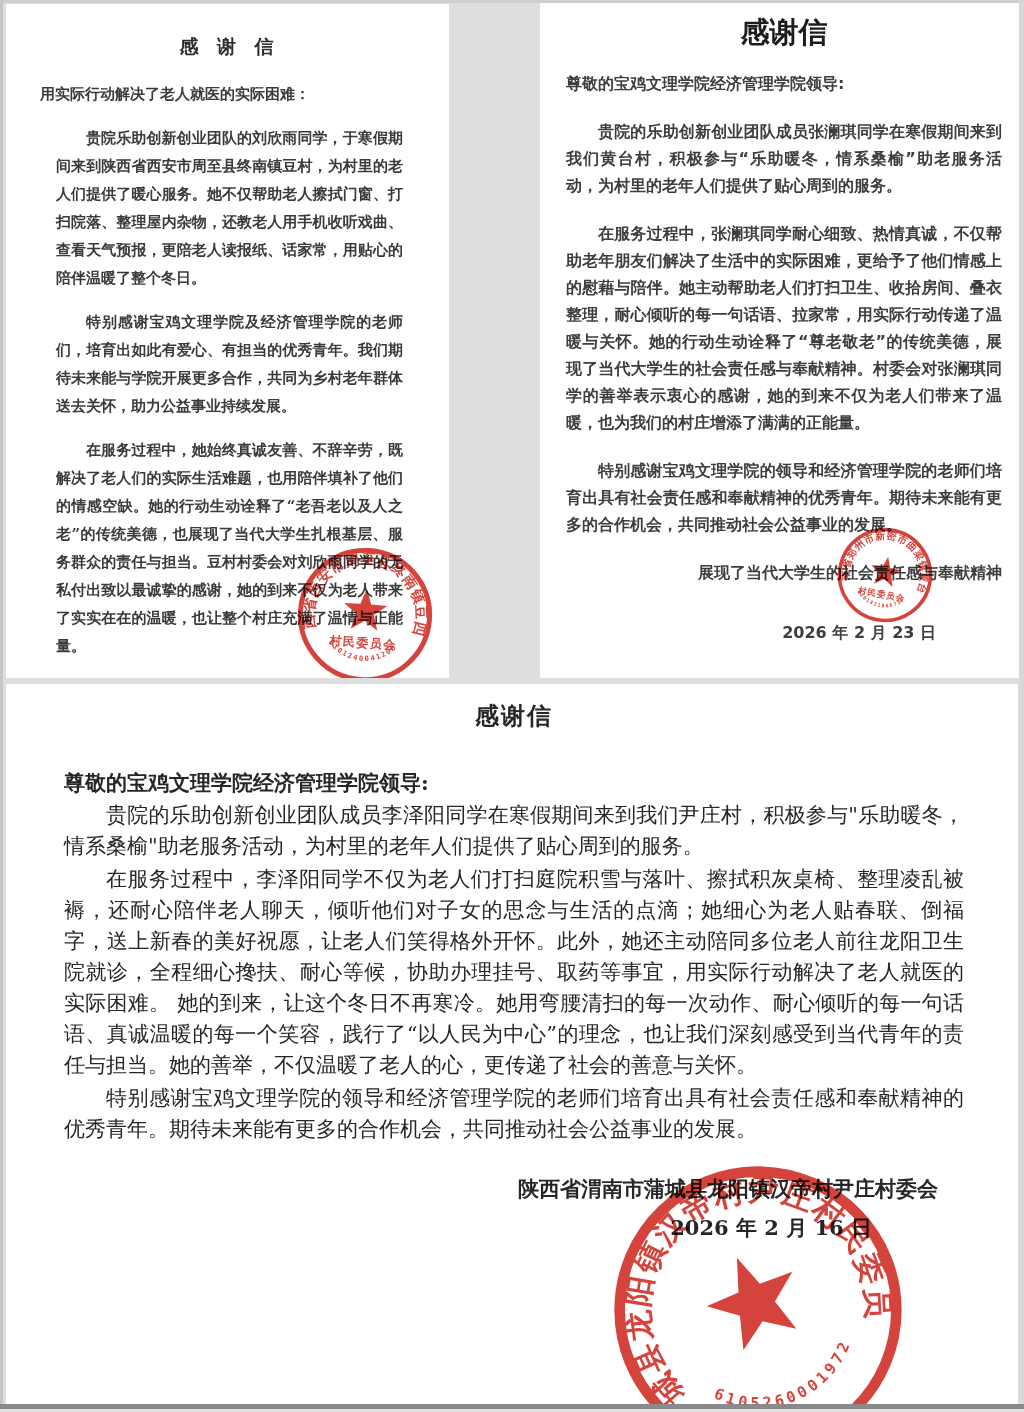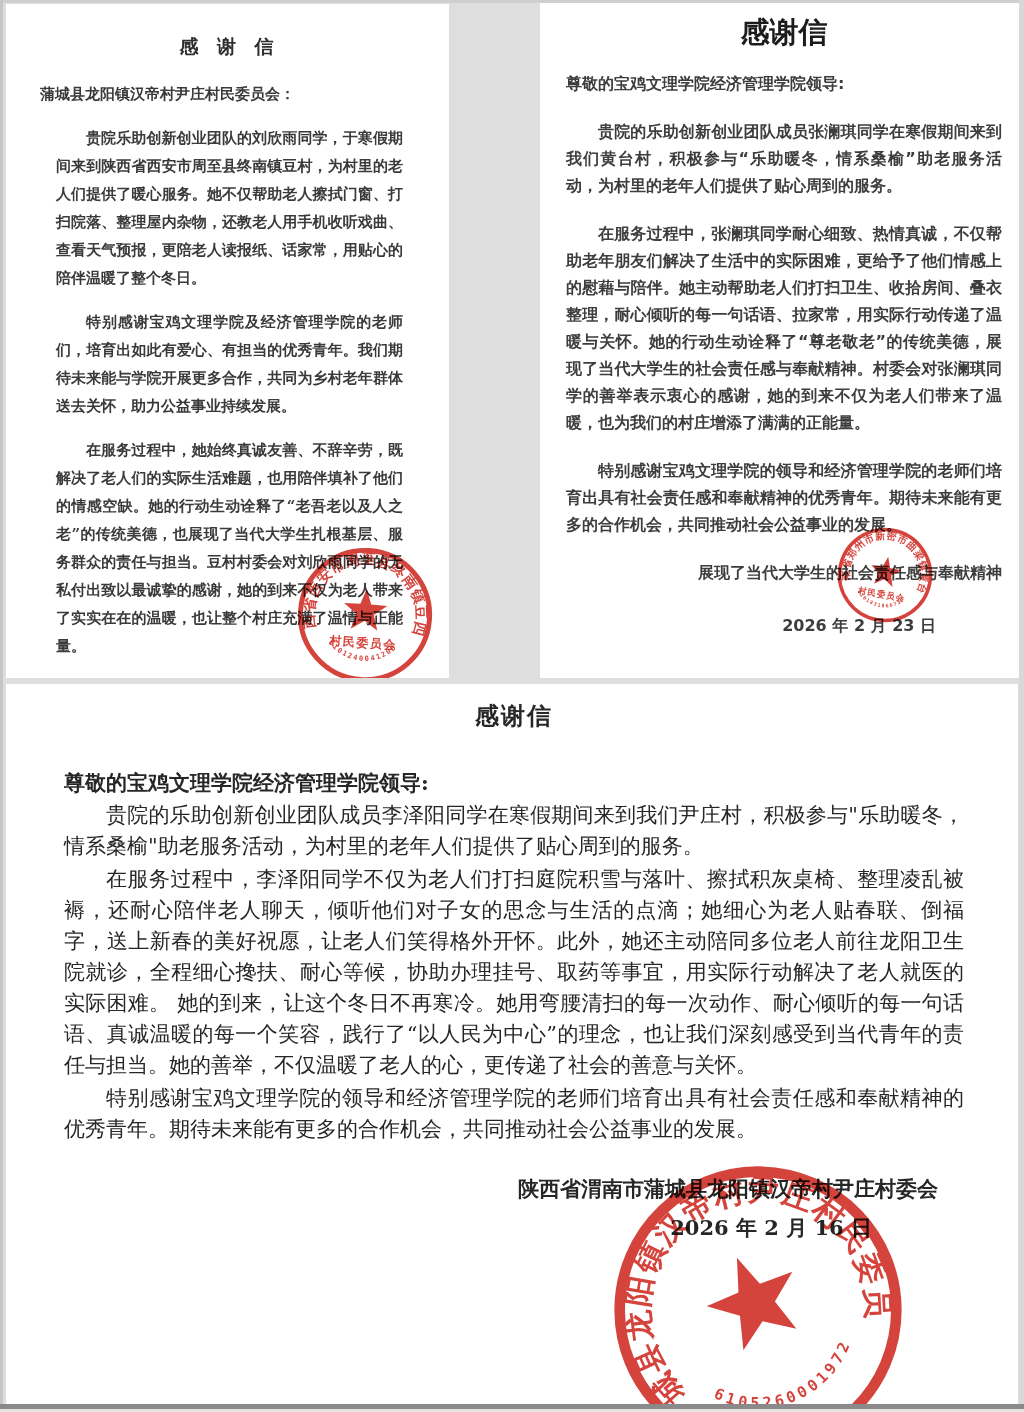--- a/index.html
+++ b/index.html
@@ -21,21 +21,21 @@
   .p1 .sign .date{margin-top:6px;padding-right:34px;}
 
   
   .p2{left:540px;top:3px;width:484px;height:675px;padding:12px 22px 0 26px;
       font-family:"DejaVu Sans",sans-serif;font-weight:600;color:#3d3d3d;
       font-size:16px;line-height:27px;}
   .p2 .title{text-align:center;font-size:29px;font-weight:700;margin:4px 0 24px;color:#1c1c1c;}
   .p2 .salutation{margin:0 0 21px;}
   .p2 p.body{margin:0 0 21px;text-indent:2em;text-align:justify;}
   .p2 .sign{margin-top:2px;text-align:right;}
-  .p2 .sign .date{margin-top:26px;padding-right:66px;text-align:right;}
+  .p2 .sign .date{margin-top:33px;padding-right:66px;text-align:right;}
 
   
   .p3{left:6px;top:684px;width:1012px;height:721px;padding:14px 54px 0 58px;
       font-family:"DejaVu Serif",serif;font-weight:500;color:#262626;
       font-size:21px;line-height:31px;}
   .p3 .title{text-align:center;font-size:24px;font-weight:700;margin:2px 0 36px;letter-spacing:2px;}
   .p3 .salutation{margin:0 0 2px;font-weight:600;}
   .p3 p.body{margin:0 0 2px;text-indent:2em;text-align:justify;}
   .p3 .sign{margin-top:28px;text-align:right;font-weight:700;}
   .p3 .sign .sig{padding-right:26px;}
@@ -59,21 +59,21 @@
   .edge-bottom{left:0;top:1404px;width:1024px;height:5px;background:#8a8a8a;}
   .edge-bottom-pale{left:0;top:1409px;width:1024px;height:3px;background:#e3e3e3;}
 </style>
 </head>
 <body>
 
 <div class="canvas">
 
   <section class="panel p1">
     <div class="title">感 谢 信</div>
-    <p class="salutation">蒲城县龙阳镇汉帝村尹庄村民委员会：</p>
+    <p class="salutation">用实际行动解决了老人就医的实际困难：</p>
     <p class="body">贵院乐助创新创业团队的刘欣雨同学，于寒假期间来到陕西省西安市周至县终南镇豆村，为村里的老人们提供了暖心服务。她不仅帮助老人擦拭门窗、打扫院落、整理屋内杂物，还教老人用手机收听戏曲、查看天气预报，更陪老人读报纸、话家常，用贴心的陪伴温暖了整个冬日。</p>
     <p class="body">特别感谢宝鸡文理学院及经济管理学院的老师们，培育出如此有爱心、有担当的优秀青年。我们期待未来能与学院开展更多合作，共同为乡村老年群体送去关怀，助力公益事业持续发展。</p>
     <p class="body">在服务过程中，她始终真诚友善、不辞辛劳，既解决了老人们的实际生活难题，也用陪伴填补了他们的情感空缺。她的行动生动诠释了“老吾老以及人之老”的传统美德，也展现了当代大学生扎根基层、服务群众的责任与担当。豆村村委会对刘欣雨同学的无私付出致以最诚挚的感谢，她的到来不仅为老人带来了实实在在的温暖，也让整个村庄充满了温情与正能量。</p>
     <div class="sign">
       <div class="date">2026 年 1 月 31 日</div>
     </div>
     <div class="seal" id="seal1">
       <svg viewBox="0 0 200 200">
         <circle cx="100" cy="100" r="91" fill="none" stroke="#cf2a21" stroke-width="7"></circle>
         <path id="ring1" d="M 34.8,130.4 A 72,72 0 1,1 165.2,130.4" fill="none"></path>

